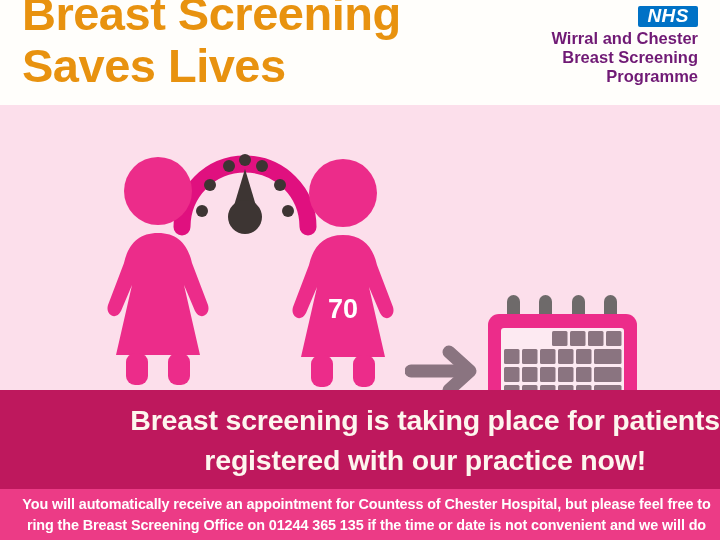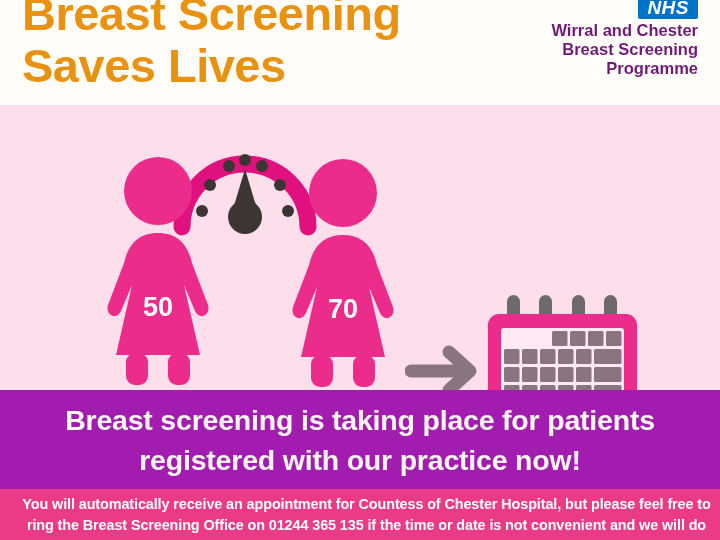--- a/index.html
+++ b/index.html
@@ -34,21 +34,21 @@
     font-size: 47px;
     line-height: 52px;
     font-weight: bold;
     color: #e8920f;
     letter-spacing: -0.5px;
     white-space: pre-line;
   }
   .nhs-block {
     position: absolute;
     right: 22px;
-    top: 0;
+    top: 8px;
     width: 220px;
     text-align: right;
   }
   .nhs-logo {
     display: inline-block;
     background: #0072c6;
     color: #ffffff;
     font-weight: bold;
     font-size: 19px;
     letter-spacing: 0.5px;
@@ -96,24 +96,24 @@
 
   
   .calendar { position: absolute; left: 485px; top: 190px; width: 155px; height: 145px; }
 
   
   .orange-band {
     position: absolute;
     left: 0; top: 390px;
     width: 720px;
     height: 99px;
-    background: #a21caf;
+    background: #be185d;
     display: flex;
     align-items: center;
-    justify-content: center;
+    justify-content: flex-end;
     text-align: center;
   }
   .orange-band .txt {
     color: #fdf6ee;
     font-size: 28.5px;
     line-height: 40px;
     font-weight: bold;
     white-space: pre-line;
     letter-spacing: -0.2px;
   }
@@ -182,21 +182,20 @@
         <circle cx="60" cy="36" r="34" fill="#ec2c8a"></circle>
         <path d="M 60 78
                  C 40 78 30 90 26 108
                  L 10 150 C 7 160 18 166 23 156 L 34 130
                  L 18 200 L 102 200 L 86 130 L 97 156
                  C 102 166 113 160 110 150 L 94 108
                  C 90 90 80 78 60 78 Z" fill="#ec2c8a"></path>
         <rect x="28" y="198" width="22" height="32" rx="9" fill="#ec2c8a"></rect>
         <rect x="70" y="198" width="22" height="32" rx="9" fill="#ec2c8a"></rect>
       </svg>
-      <div class="p-label" style="left:0; top:139px; width:120px;">50</div>
     </div>
 
     <div class="person" style="left:283px; top:52px; width:120px; height:230px;">
       <svg width="120" height="230" viewBox="0 0 120 230">
         <circle cx="60" cy="36" r="34" fill="#ec2c8a"></circle>
         <path d="M 60 78
                  C 40 78 30 90 26 108
                  L 10 150 C 7 160 18 166 23 156 L 34 130
                  L 18 200 L 102 200 L 86 130 L 97 156
                  C 102 166 113 160 110 150 L 94 108

